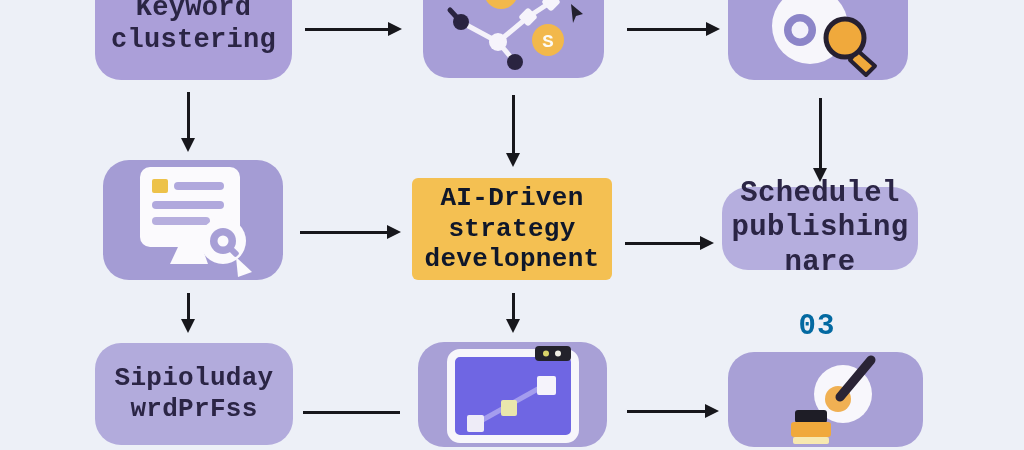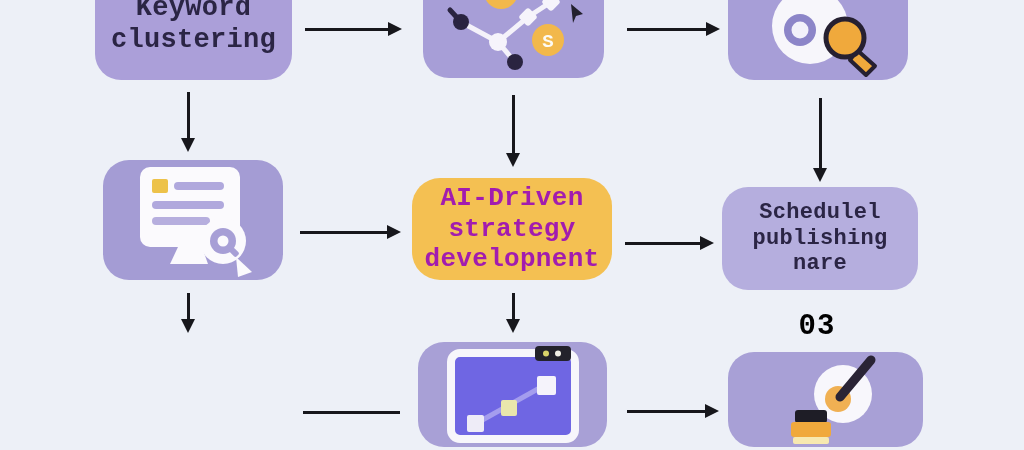--- a/index.html
+++ b/index.html
@@ -13,29 +13,29 @@
     display:flex;align-items:center;justify-content:center;
     text-align:center;font-weight:bold;color:#2b2545;
   }
   .label{white-space:pre-line;line-height:1.18;letter-spacing:.3px;}
   
   .n-r1c1{left:95px;top:-30px;width:197px;height:110px;background:#ab9fd9;font-size:27px;}
   .n-r1c2{left:423px;top:-38px;width:181px;height:116px;background:#a79ed7;}
   .n-r1c3{left:728px;top:-32px;width:180px;height:112px;background:#a79ed7;}
   
   .n-r2c1{left:103px;top:160px;width:180px;height:120px;background:#a49cd4;}
-  .n-r2c2{left:412px;top:178px;width:200px;height:102px;background:#f4c052;color:#a21caf;font-size:26px;border-radius:28px;}
-  .n-r2c3{left:722px;top:187px;width:196px;height:103px;background:#b5aede;font-size:22px;}
+  .n-r2c2{left:412px;top:178px;width:200px;height:102px;background:#f4c052;color:#0f172a;font-size:26px;border-radius:6px;}
+  .n-r2c3{left:722px;top:187px;width:196px;height:83px;background:#b5aede;font-size:29px;}
   
   .n-r3c1{left:95px;top:343px;width:198px;height:102px;background:#b2abdc;font-size:26px;}
   .n-r3c2{left:418px;top:342px;width:189px;height:105px;background:#a8a0d6;}
   .n-r3c3{left:728px;top:352px;width:195px;height:95px;background:#a8a0d6;}
   .step-label{
     position:absolute;left:787px;top:310px;width:60px;text-align:center;
-    font-size:29px;font-weight:bold;color:#000000;letter-spacing:1px;
+    font-size:29px;font-weight:bold;color:#0369a1;letter-spacing:1px;
   }
   
   .harrow,.hline{position:absolute;height:3px;background:#17171c;}
   .harrow::after{
     content:"";position:absolute;right:-13px;top:-6px;
     border-left:14px solid #17171c;border-top:7px solid transparent;border-bottom:7px solid transparent;
   }
   .varrow{position:absolute;width:3px;background:#17171c;}
   .varrow::after{
     content:"";position:absolute;bottom:-13px;left:-6px;
@@ -116,20 +116,24 @@
 strategy
 developnent</div>
   </div>
 
   <div class="node n-r2c3">
     <div class="label">Schedulel
 publishing
 nare</div>
   </div>
 
+  <div class="node n-r3c1">
+    <div class="label">Sipioluday
+wrdPrFss</div>
+  </div>
 
   <div class="node n-r3c2">
     <svg width="140" height="100" viewBox="0 0 140 100">
       <rect x="8" y="8" width="124" height="86" rx="9" fill="#6f66e3" stroke="#f7f6fb" stroke-width="8"></rect>
       <rect x="92" y="1" width="36" height="15" rx="4" fill="#23222b"></rect>
       <circle cx="103" cy="8.5" r="3" fill="#d9d36a"></circle>
       <circle cx="115" cy="8.5" r="3" fill="#f1efe6"></circle>
       <line x1="34" y1="78" x2="102" y2="40" stroke="#a49dee" stroke-width="5"></line>
       <rect x="24" y="70" width="17" height="17" rx="2" fill="#eeecf7"></rect>
       <rect x="58" y="55" width="16" height="16" rx="2" fill="#e9e6ac"></rect>

